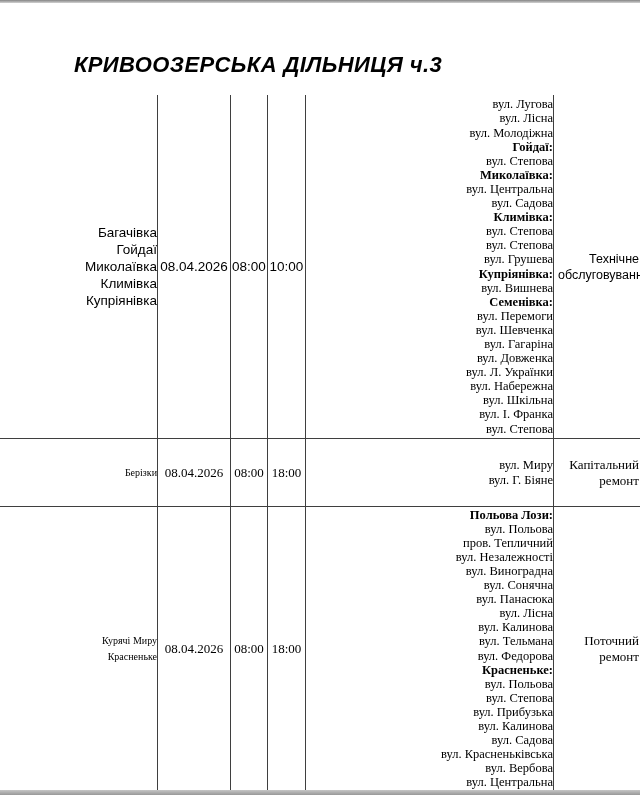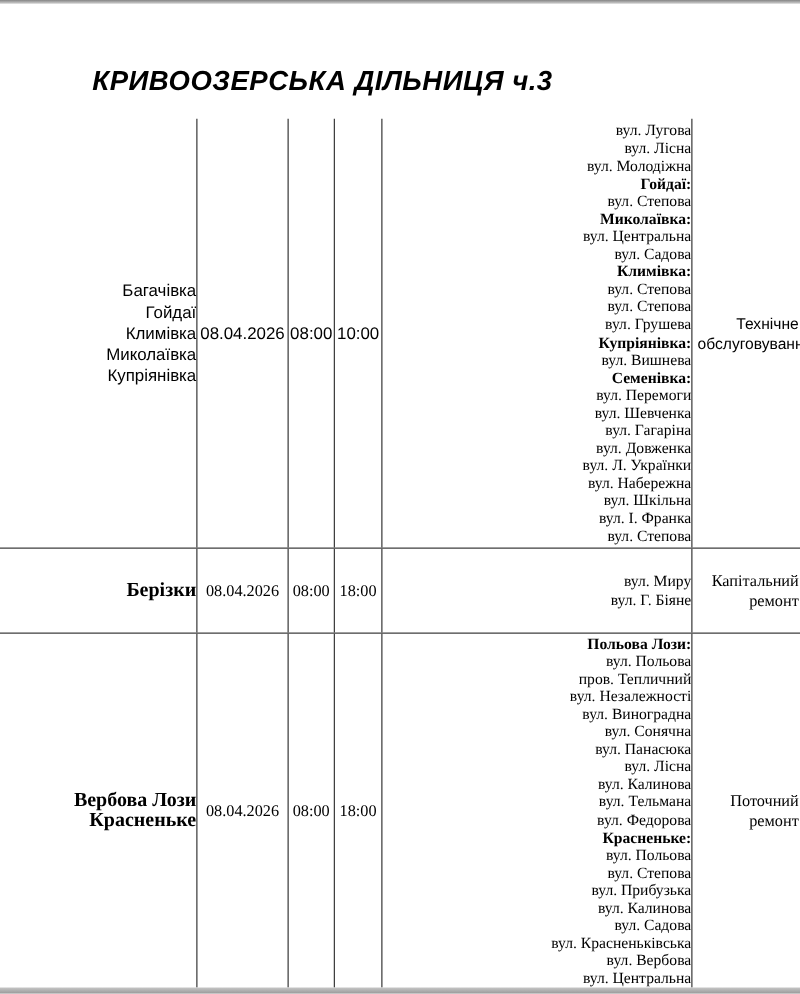--- a/index.html
+++ b/index.html
@@ -39,21 +39,21 @@
     border-right:1px solid var(--border);
     display:flex; flex-direction:column; justify-content:center;
     overflow:visible;
     text-align:right;
   }
   .font-sans .cell { font-family:"Liberation Sans", sans-serif; }
   .font-serif .cell { font-family:"Liberation Serif", serif; }
 
   .c-settlements { padding-left:20px; }
   .font-sans .c-settlements { font-size:13.5px; line-height:17px; }
-  .font-serif .c-settlements { font-size:16px; line-height:16px;font-weight:bold; }
+  .font-serif .c-settlements { font-size:10px; line-height:16px; }
 
   .c-date, .c-start, .c-end { align-items:center; justify-content:center; }
   .font-sans .c-date, .font-sans .c-start, .font-sans .c-end { font-size:13.5px; }
   .font-serif .c-date, .font-serif .c-start, .font-serif .c-end { font-size:13px; }
 
   .row .c-streets {
     font-family:"Liberation Serif", serif;
     padding-left:5px;
     font-size:12.5px; line-height:14.1px;
     white-space:nowrap;
@@ -69,22 +69,22 @@
 
 <div class="edge edge-top"></div>
 
 <h1 class="title">КРИВООЗЕРСЬКА ДІЛЬНИЦЯ ч.3</h1>
 
 <div class="table">
     <div class="row row-0 font-sans">
       <div class="cell c-settlements">
         <div>Багачівка</div>
         <div>Гойдаї</div>
+        <div>Миколаївка</div>
         <div>Климівка</div>
-        <div>Миколаївка</div>
         <div>Купріянівка</div>
       </div>
       <div class="cell c-date">08.04.2026</div>
       <div class="cell c-start">08:00</div>
       <div class="cell c-end">10:00</div>
       <div class="cell c-streets">
         <div>вул. Лугова</div>
         <div>вул. Лісна</div>
         <div>вул. Молодіжна</div>
         <div class="b">Гойдаї:</div>
@@ -119,21 +119,21 @@
       <div class="cell c-start">08:00</div>
       <div class="cell c-end">18:00</div>
       <div class="cell c-streets">
         <div>вул. Миру</div>
         <div>вул. Г. Біяне</div>
       </div>
       <div class="cell c-work">Капітальний ремонт</div>
     </div>
     <div class="row row-2 font-serif">
       <div class="cell c-settlements">
-        <div>Вербова Лози</div>
+        <div>Курячі Миру</div>
         <div>Красненьке</div>
       </div>
       <div class="cell c-date">08.04.2026</div>
       <div class="cell c-start">08:00</div>
       <div class="cell c-end">18:00</div>
       <div class="cell c-streets">
         <div class="b">Польова Лози:</div>
         <div>вул. Польова</div>
         <div>пров. Тепличний</div>
         <div>вул. Незалежності</div>

